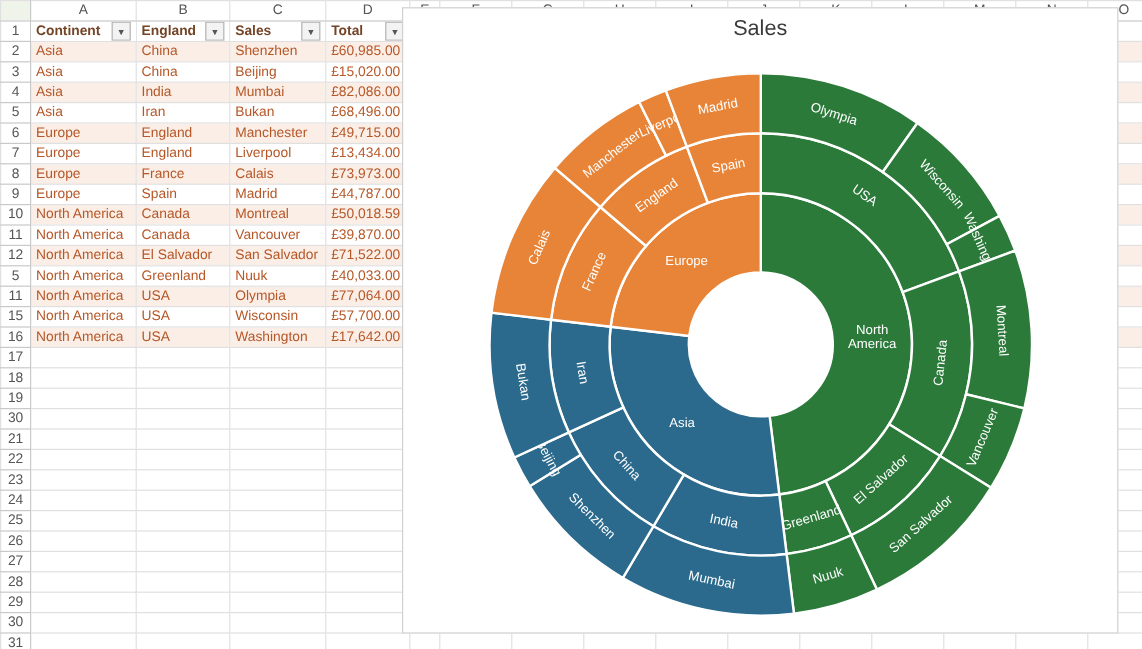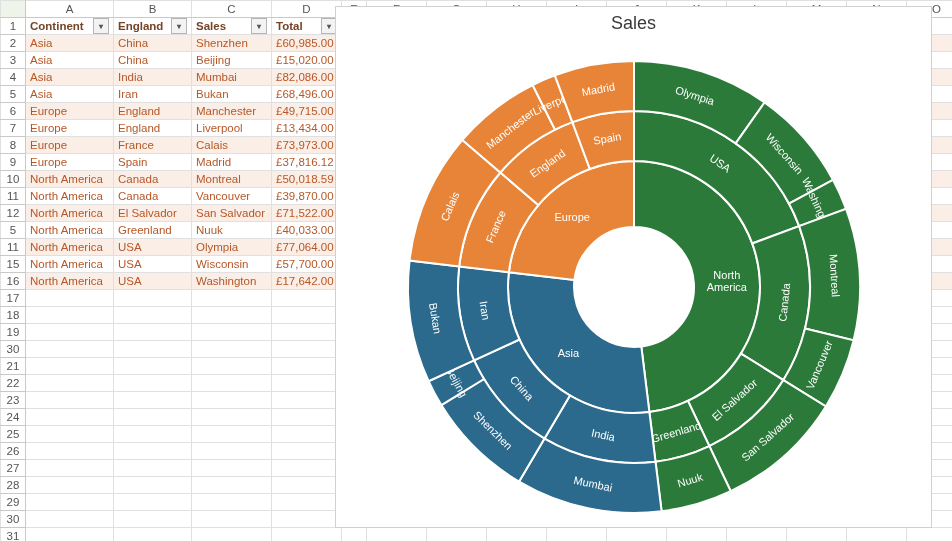--- a/index.html
+++ b/index.html
@@ -210,21 +210,21 @@
             <td class="cell"></td>
             <td class="cell"></td>
             <td class="cell"></td>
             <td class="cell"></td>
           </tr>
           <tr>
             <td class="rh">9</td>
             <td class="cell data-text">Europe</td>
             <td class="cell data-text">Spain</td>
             <td class="cell data-text">Madrid</td>
-            <td class="cell data-text num">£37,816.12</td>
+            <td class="cell data-text num">£44,787.00</td>
             <td class="cell"></td>
             <td class="cell"></td>
             <td class="cell"></td>
             <td class="cell"></td>
             <td class="cell"></td>
             <td class="cell"></td>
             <td class="cell"></td>
             <td class="cell"></td>
             <td class="cell"></td>
             <td class="cell"></td>

